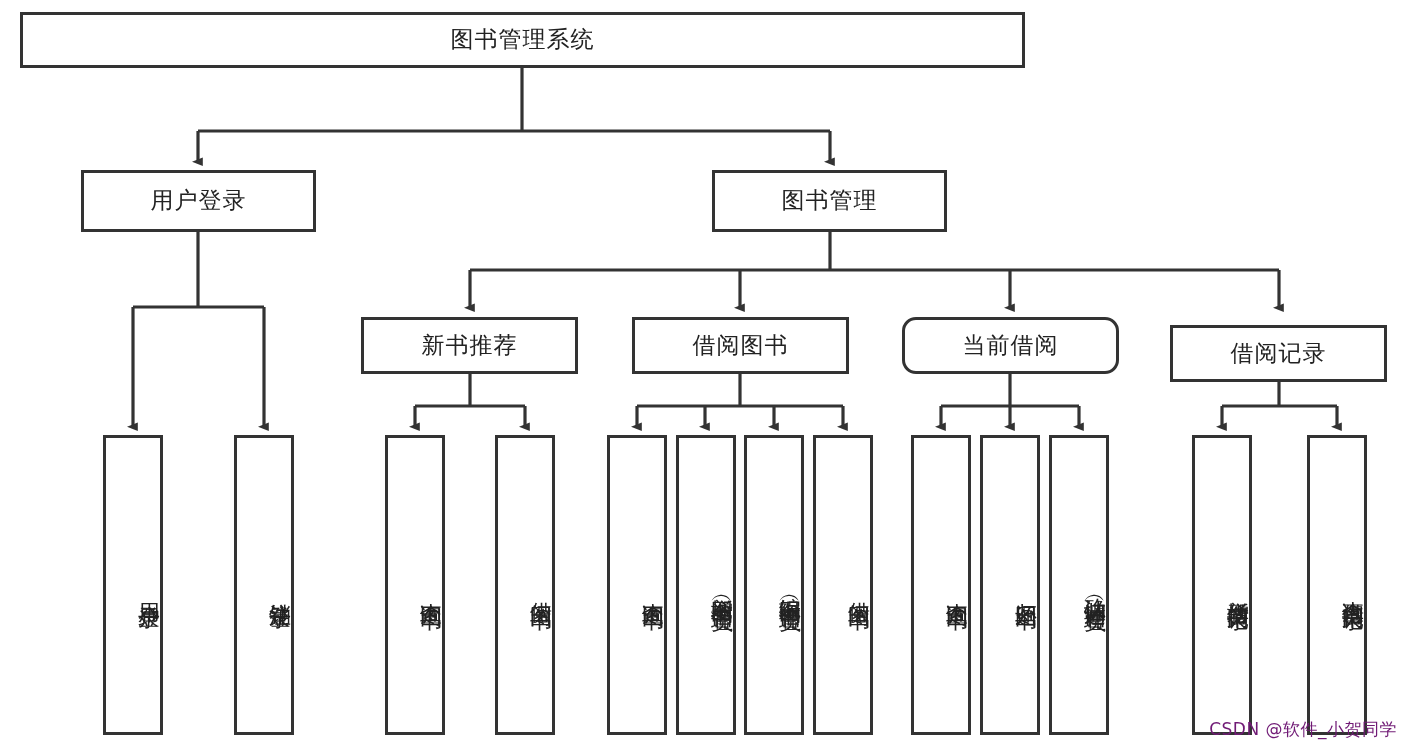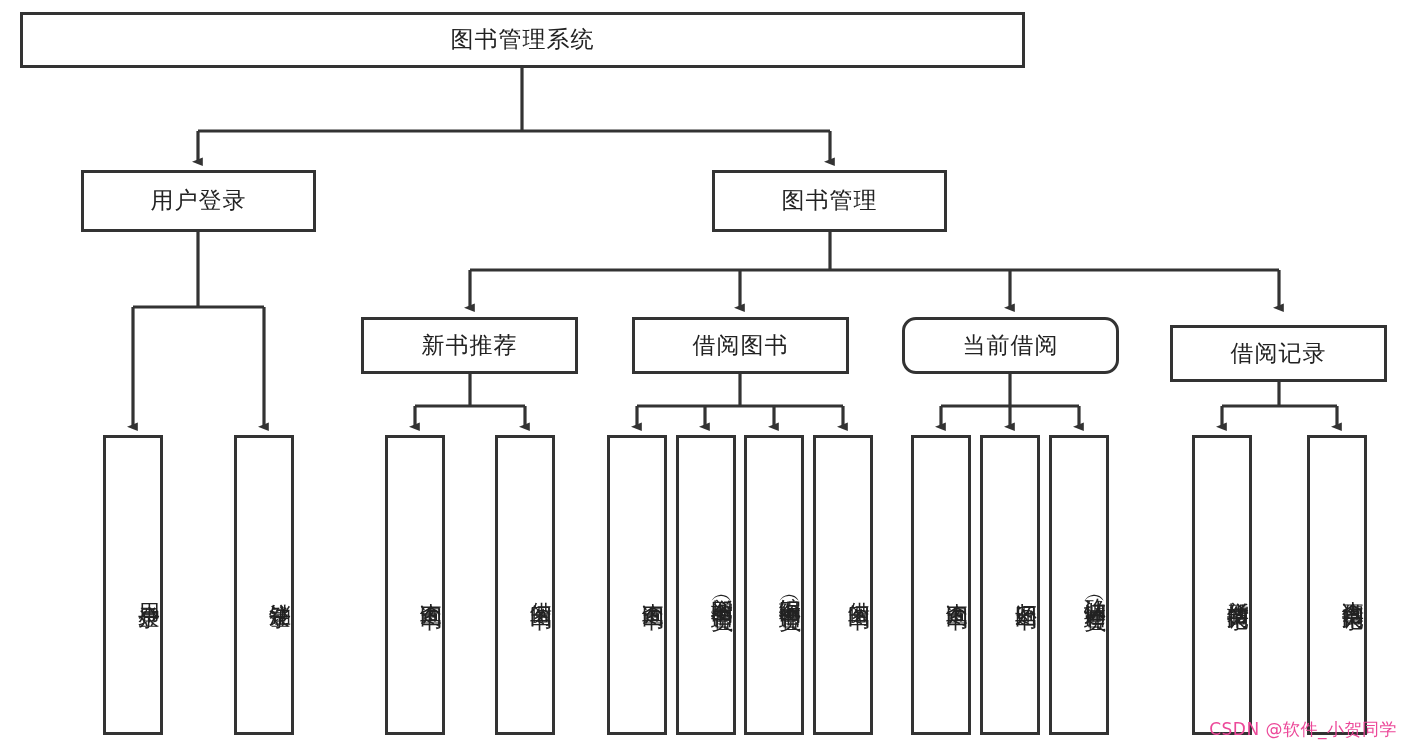--- a/index.html
+++ b/index.html
@@ -56,21 +56,21 @@
   .node.v > .vtext {
     writing-mode: vertical-rl;
     text-orientation: upright;
     white-space: nowrap;
   }
   .watermark {
     position: absolute;
     right: 8px;
     bottom: 6px;
     font-size: 17px;
-    color: #ec4899;
+    color: #701a75;
     letter-spacing: 0.5px;
     z-index: 5;
     white-space: nowrap;
   }
 </style>
 </head>
 <body>
 
 <div id="canvas">
 

